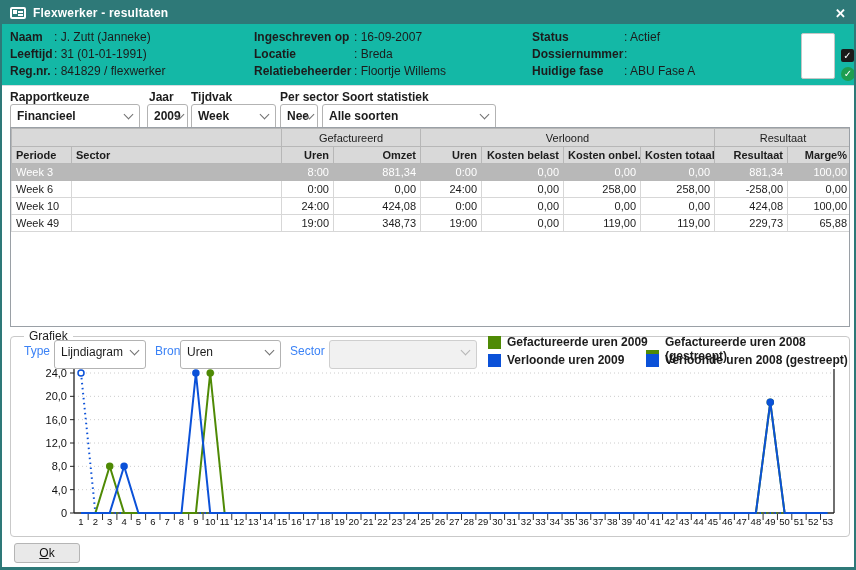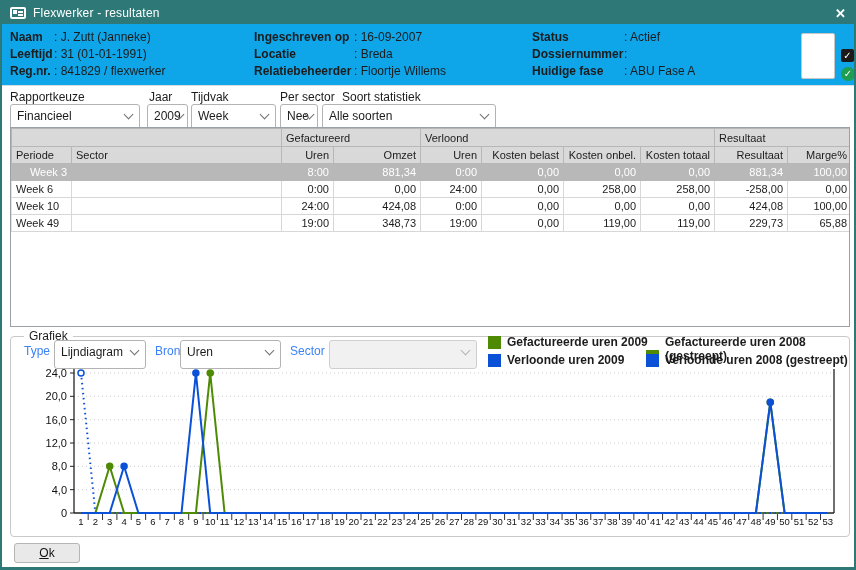--- a/index.html
+++ b/index.html
@@ -3,64 +3,64 @@
 <meta charset="utf-8">
 <style>
   * { margin:0; padding:0; box-sizing:border-box; }
   html,body { font-family:"Liberation Sans", sans-serif; background:#ffffff; }
   .window { position:relative; width:856px; height:570px; background:#ffffff;
             border:2px solid #2e7978; border-bottom-width:3px; overflow:hidden; }
 
   
   .titlebar { position:absolute; left:0; top:0; width:100%; height:22px; background:#2e7978;
               color:#fff; display:flex; align-items:center; padding:0 8px; gap:7px; }
-  .titlebar .title { font-size:12px; font-weight:normal; letter-spacing:.2px; }
+  .titlebar .title { font-size:12px; font-weight:bold; letter-spacing:.2px; }
   .close { margin-left:auto; font-size:13px; font-weight:bold; cursor:pointer; line-height:1; }
   .card-icon { width:16px; height:12px; border:2px solid #fff; border-radius:2px; position:relative; flex:0 0 auto; }
   .card-icon::before { content:""; position:absolute; left:1px; top:1px; width:4px; height:4px; background:#fff; }
   .card-icon::after  { content:""; position:absolute; right:1px; top:2px; width:5px; height:2px;
                        background:#fff; box-shadow:0 3px 0 #fff; }
 
   
-  .header { position:absolute; left:0; top:22px; width:100%; height:62px; background:#0ea5e9;
+  .header { position:absolute; left:0; top:22px; width:100%; height:62px; background:#14b8a6;
             border-bottom:1px solid #d7dce1; font-size:12px; color:#1c1c1c; }
   .hlabel { font-weight:bold; position:absolute; }
   .hval { position:absolute; }
   .hval::before { content:": "; }
   .photo-box { position:absolute; left:799px; top:9px; width:34px; height:46px; background:#fff;
                border:1px solid #c6c6c6; border-radius:2px; }
   .chk { position:absolute; left:839px; top:25px; width:13px; height:13px; background:#1a1a1a;
          border-radius:2px; color:#fff; font-size:10px; line-height:13px; text-align:center; cursor:pointer; }
   .okdot { position:absolute; left:839px; top:43px; width:14px; height:14px; background:#1e9e50;
            border-radius:50%; color:#fff; font-size:10px; line-height:14px; text-align:center; }
 
   
-  .filters { position:absolute; left:0; top:84px; width:100%; height:41px; background:#fff; font-size:12px; }
+  .filters { position:absolute; left:0; top:84px; width:100%; height:41px; background:#fff; font-size:12px;font-weight:bold; }
   .flabel { position:absolute; top:4px; color:#1c1c1c; white-space:nowrap; }
   .dd { position:absolute; top:18px; height:29px; background:#fff; border:1px solid #b3b3b3; border-radius:3px;
         font-size:12px; color:#1c1c1c; display:flex; align-items:center; padding:0 16px 5px 6px;
         white-space:nowrap; overflow:hidden; cursor:default; }
   .dd .chev { position:absolute; right:7px; top:6px; width:7px; height:7px;
               border-right:1.5px solid #707070; border-bottom:1.5px solid #707070; transform:rotate(45deg); }
   .dd.disabled { background:#f1f1f1; border-color:#cfcfcf; color:#9a9a9a; }
   .dd.disabled .chev { border-color:#b5b5b5; }
 
   
   .tblwrap { position:absolute; left:8px; top:125px; width:840px; height:200px; background:#fff;
              border:1px solid #9aa0a6; overflow:hidden; }
   table { border-collapse:collapse; table-layout:fixed; width:838px; font-size:11px; color:#1c1c1c; }
   th, td { padding:1px 4px; height:17px; overflow:hidden; white-space:nowrap; }
   thead th { background:#d9d9d9; font-weight:normal; border:1px solid #b7b7b7; }
-  thead .grp th { height:18px; text-align:left; }
-  thead .cols th { text-align:right; }
+  thead .grp th { height:18px; text-align:center; }
+  thead .cols th { text-align:right;font-weight:bold; }
   thead .cols th.lft { text-align:left; }
   tbody td { border:1px solid #d7d7d7; border-left-color:#e4e4e4; }
   tbody td.num { text-align:right; }
   tbody tr.selected { background:#b8b8b8; color:#fff; }
-  tbody tr.selected td { border-color:#b8b8b8;text-align:right; }
+  tbody tr.selected td { border-color:#b8b8b8; }
 
   
   .gbox { position:absolute; left:8px; top:334px; width:840px; height:201px; border:1px solid #c9c9c9; border-radius:4px; }
   .gtitle { position:absolute; left:22px; top:327px; background:#fff; padding:0 5px; font-size:12px;
             font-weight:normal; color:#1c1c1c; }
   .gctl-label { position:absolute; font-size:12px; color:#3b82f6; }
 
   
   .legend-item { position:absolute; display:flex; align-items:flex-end; gap:6px; font-size:12px; color:#1c1c1c;font-weight:bold; }
   .legend-swatch { width:13px; height:13px; flex:0 0 auto; }

